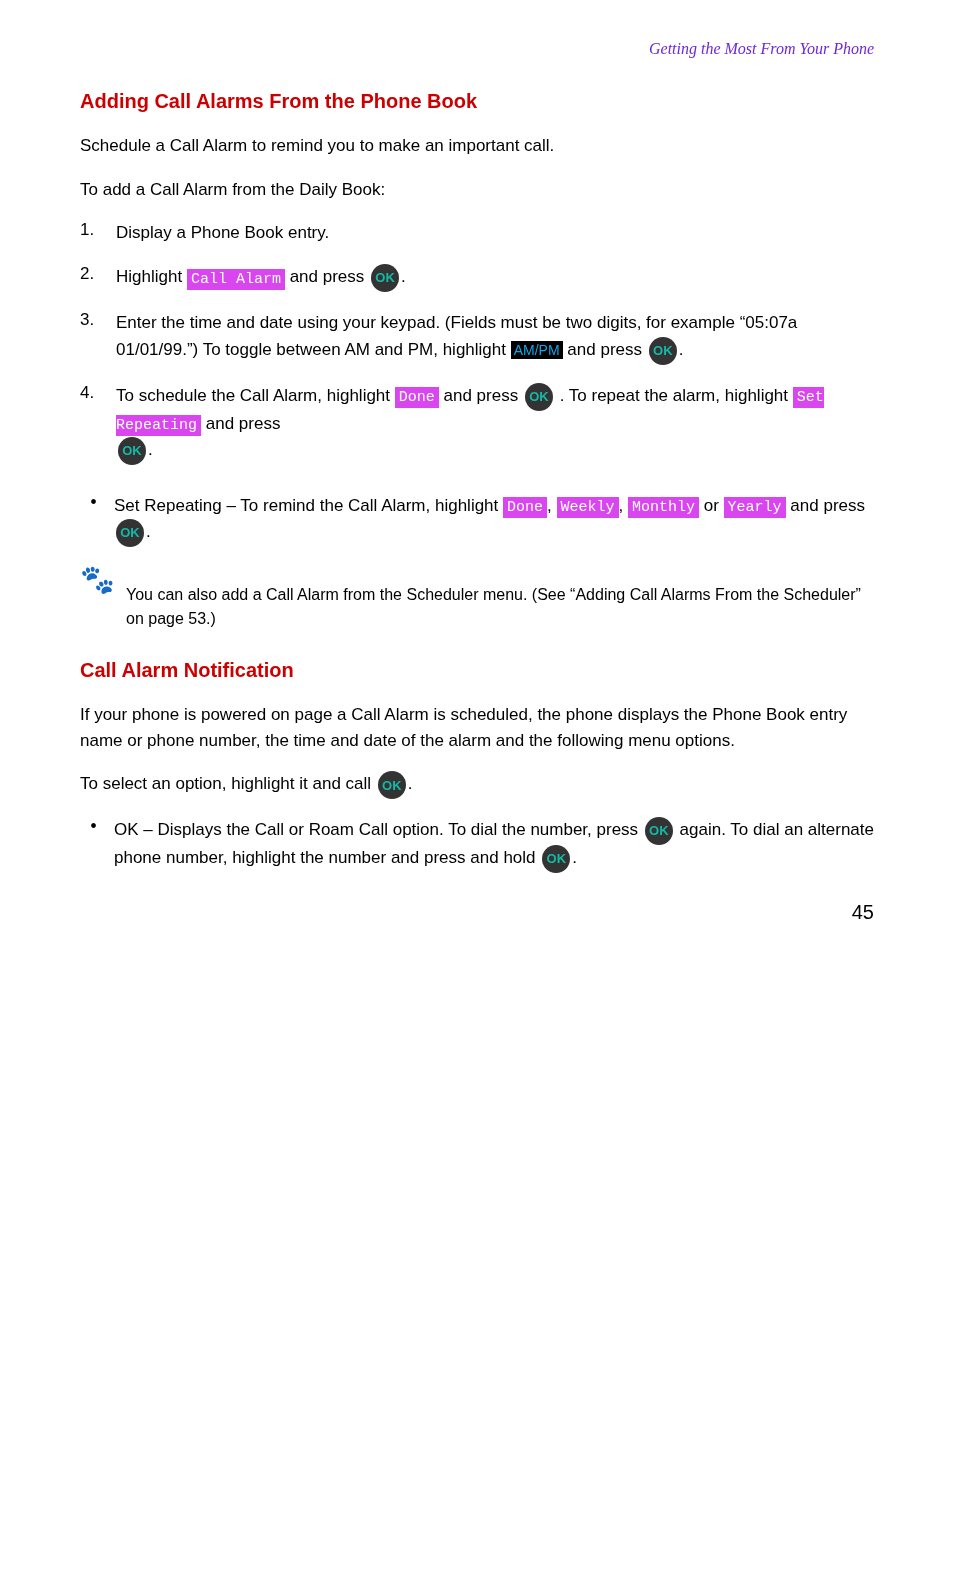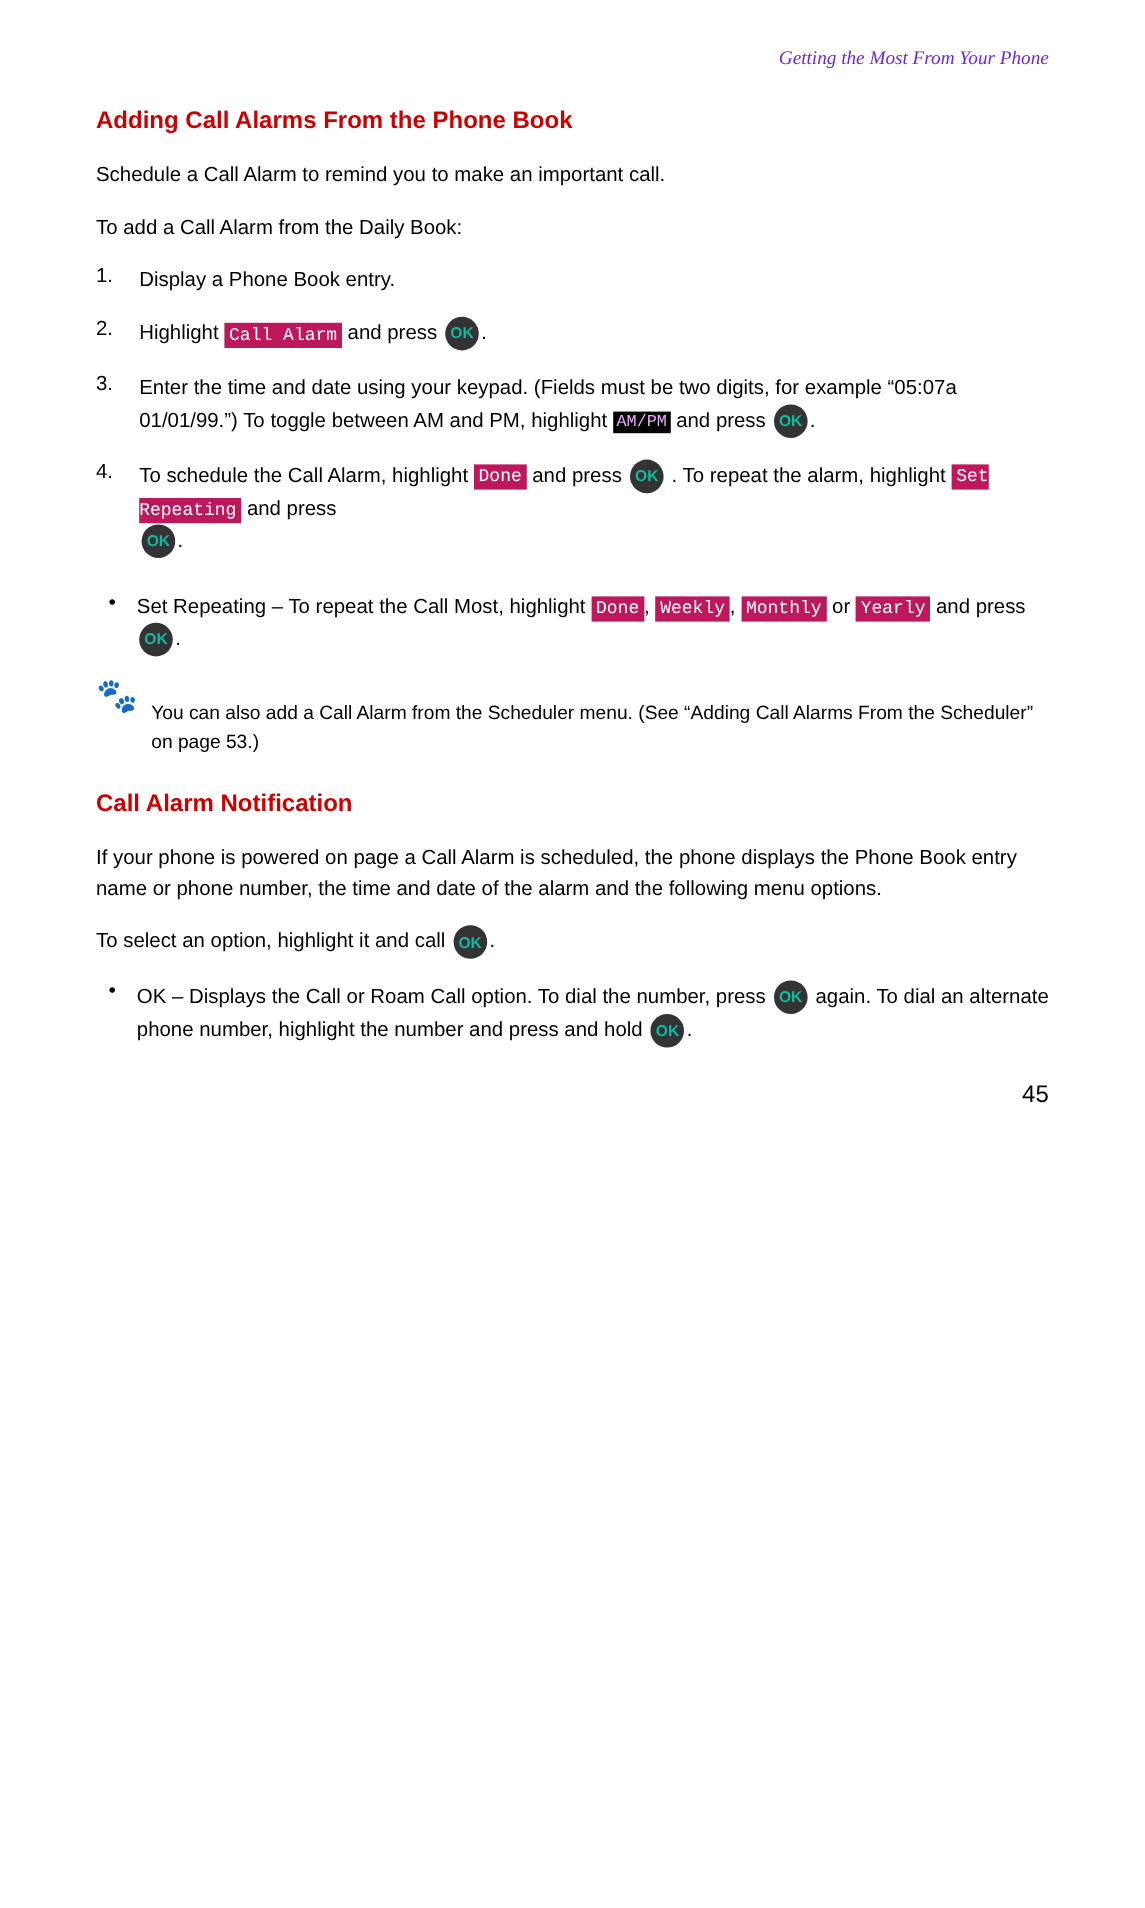--- a/index.html
+++ b/index.html
@@ -72,21 +72,21 @@
       border-radius: 50%;
       width: 28px;
       height: 28px;
       vertical-align: middle;
       margin: 0 2px;
     }
 
     .mono-highlight {
       font-family: 'Courier New', Courier, monospace;
       font-size: 15px;
-      background: #be185d;
+      background: #d946ef;
       color: #ffffff;
       padding: 2px 4px;
       display: inline;
     }
 
     .bullet-item {
       display: flex;
       margin-bottom: 14px;
       padding-left: 10px;
     }
@@ -129,24 +129,24 @@
       font-family: Arial, Helvetica, sans-serif;
       font-size: 20px;
       margin-top: 28px;
     }
 
     .section-gap {
       margin-bottom: 28px;
     }
 
     .am-pm-highlight {
-      font-family: Liberation Mono, monospace;
+      font-family: Liberation Sans, sans-serif;
       font-size: 14px;
       background: #000000;
-      color: #f0abfc;
+      color: #0ea5e9;
       padding: 1px 3px;
       display: inline;
     }
   </style>
 </head>
 <body>
 
 <div class="page-header">Getting the Most From Your Phone</div>
 
 <h2 class="section-title">Adding Call Alarms From the Phone Book</h2>
@@ -190,21 +190,21 @@
     <span>. To repeat the alarm, highlight</span>
     <span class="mono-highlight">Set Repeating</span>
     <span> </span><span>and press</span><br>
     <span class="ok-badge">OK</span><span>.</span>
   </span>
 </div>
 
 <div class="bullet-item">
   <span class="bullet-dot">•</span>
   <span class="bullet-content">
-    <span>Set Repeating – To repeat the Call Most, highlight</span>
+    <span>Set Repeating – To remind the Call Alarm, highlight</span>
     <span class="mono-highlight">Done</span><span>,</span>
     <span class="mono-highlight">Weekly</span><span>,</span>
     <span class="mono-highlight">Monthly</span>
     <span> </span><span>or</span>
     <span class="mono-highlight">Yearly</span>
     <span> </span><span>and press</span>
     <span class="ok-badge">OK</span><span>.</span>
   </span>
 </div>
 

